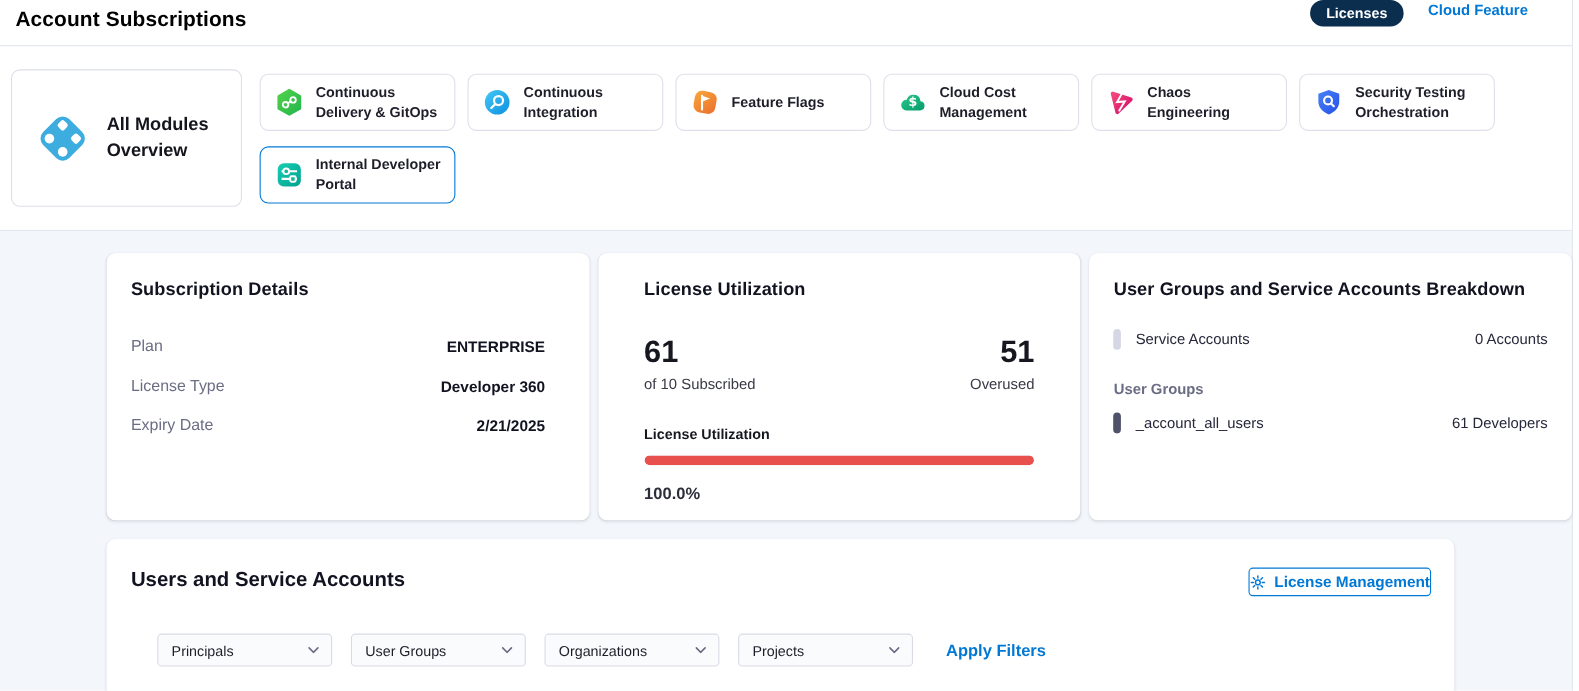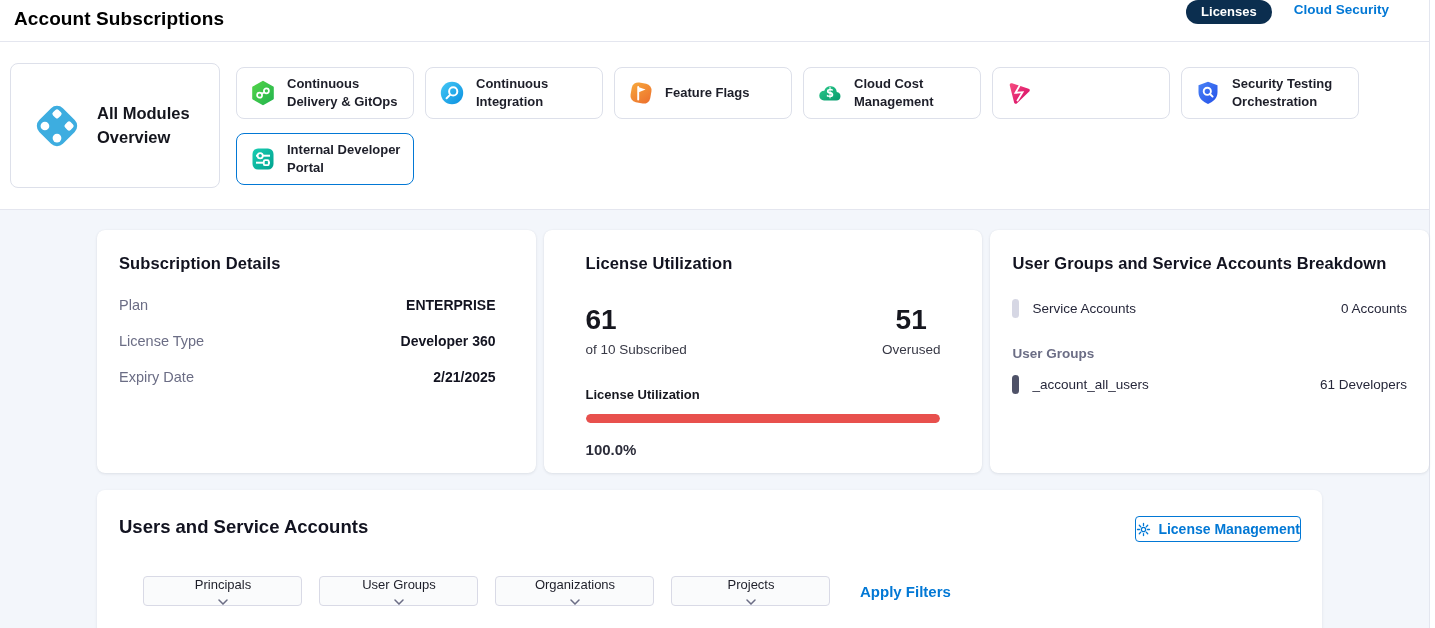--- a/index.html
+++ b/index.html
@@ -31,30 +31,30 @@
 
   
   .content { padding:20px 0 0 97px; }
   .cards-row { display:flex; gap:8px; }
   .card { width:442px; height:243px; background:#fff; border-radius:8px;
     box-shadow:0 1px 3px rgba(40,48,70,.10), 0 0 1px rgba(40,48,70,.08); padding:24px 22px; }
   .card-title { font-size:16.5px; font-weight:700; color:#121320; letter-spacing:.1px; }
 
   
   .kv-rows { margin-top:24px; }
-  .kv-row { display:flex; justify-content:space-between; height:36px; padding-right:18px; }
+  .kv-row { display:flex; justify-content:space-between; align-items:center; height:36px; padding-right:18px; }
   .kv-label { font-size:14.5px; color:#6b6d85; }
   .kv-value { font-size:14px; font-weight:700; color:#121320; }
 
   
   .card.util { padding:24px 42px; }
   .util-counts { display:flex; justify-content:space-between; margin-top:32px; }
   .util-num { font-size:28px; font-weight:700; color:#16171f; line-height:1.1; }
   .util-cap { font-size:13.5px; color:#383946; margin-top:6px; }
-  .util-right { text-align:center; }
+  .util-right { text-align:right; }
   .bar-label { font-size:13px; font-weight:700; color:#16171f; margin-top:30px; }
   .bar-track { margin-top:12px; height:9px; border-radius:5px; background:#f0f1f6; overflow:hidden; }
   .bar-fill { height:100%; border-radius:5px; background:#e8504d; }
   .bar-pct { margin-top:18px; font-size:15px; font-weight:600; color:#2c2d3a; }
 
   
   .bd-row { display:flex; align-items:center; margin-top:26px; }
   .bd-marker { width:7px; height:19px; border-radius:4px; flex:0 0 7px; }
   .bd-name { margin-left:13px; font-size:13.5px; color:#26273a;text-align:right; }
   .bd-count { margin-left:auto; font-size:13.5px; color:#26273a; }
@@ -64,33 +64,33 @@
   
   .users-card { margin-top:17px; width:1225px; height:200px; background:#fff; border-radius:8px 8px 0 0;
     box-shadow:0 1px 3px rgba(40,48,70,.10); padding:26px 21px 0 22px; }
   .users-head { display:flex; justify-content:space-between; align-items:flex-start; }
   .users-title { font-size:18.5px; font-weight:700; color:#121320; }
   .lm-button { display:flex; align-items:center; gap:7px; border:1px solid #0278d5; background:#fff;
     border-radius:4px; color:#0278d5; font-size:14px; font-weight:600; padding:4px 0; height:26px; cursor:pointer;margin-left:33px; }
   .filters-row { margin-top:34px; margin-left:24px; display:flex; align-items:center; gap:17px; }
   .dropdown { width:159px; height:30px; background:#fafbfc; border:1px solid #d9dae6; border-radius:4px;
     display:flex; align-items:center; justify-content:space-between; padding:0 11px 0 12px;
-    font-size:13px; color:#1d1e29; cursor:pointer;flex-direction:column; }
+    font-size:13px; color:#1d1e29; cursor:pointer; }
   .apply-link { margin-left:13px; color:#0278d5; font-size:15px; font-weight:700; text-decoration:none; cursor:pointer; }
 </style>
 </head>
 <body>
 
 <div class="main">
 
   <div class="header">
     <div class="page-title">Account Subscriptions</div>
     <div class="header-right">
       <button class="pill-tab">Licenses</button>
-      <a class="link-tab">Cloud Security</a>
+      <a class="link-tab">Cloud Feature</a>
     </div>
   </div>
 
   <div class="modules-bar">
     <div class="overview-card">
       <svg class="micon" style="width:52px;height:52px;flex:0 0 52px" viewBox="0 0 56 56">
         <rect x="10" y="10" width="36" height="36" rx="9" transform="rotate(45 28 28)" fill="#3dade0"></rect>
         <rect x="23.8" y="10.8" width="8.4" height="8.4" rx="2.4" transform="rotate(45 28 15)" fill="#fff"></rect>
         <circle cx="15" cy="28" r="4.7" fill="#fff"></circle>
         <rect x="36.8" y="23.8" width="8.4" height="8.4" rx="2.4" transform="rotate(45 41 28)" fill="#fff"></rect>
@@ -165,20 +165,21 @@
         <svg class="micon" viewBox="0 0 26 26">
           <defs>
               <linearGradient id="gch" x1="0" y1="0" x2="1" y2="1">
             <stop offset="0" stop-color="#f4487e"></stop>
                 <stop offset="1" stop-color="#d60b66"></stop>
               </linearGradient>
             </defs>
           <path d="M5.5 5 L22 10.3 L9.8 22 Z" fill="url(#gch)" stroke="url(#gch)" stroke-width="3.5" stroke-linejoin="round"></path>
           <path d="M13.5 5.8 L9.5 12.8 L16.5 12.2 L11.5 20.5" stroke="#fff" stroke-width="1.8" fill="none" stroke-linecap="round"></path>
         </svg>
+        <div class="module-label">Chaos Engineering</div>
       </div>
 
       <div class="module-card">
         <svg class="micon" viewBox="0 0 26 26">
           <defs>
               <linearGradient id="gst" x1="0" y1="0" x2="1" y2="1">
             <stop offset="0" stop-color="#4a83f6"></stop>
                 <stop offset="1" stop-color="#2450e8"></stop>
               </linearGradient>
             </defs>

